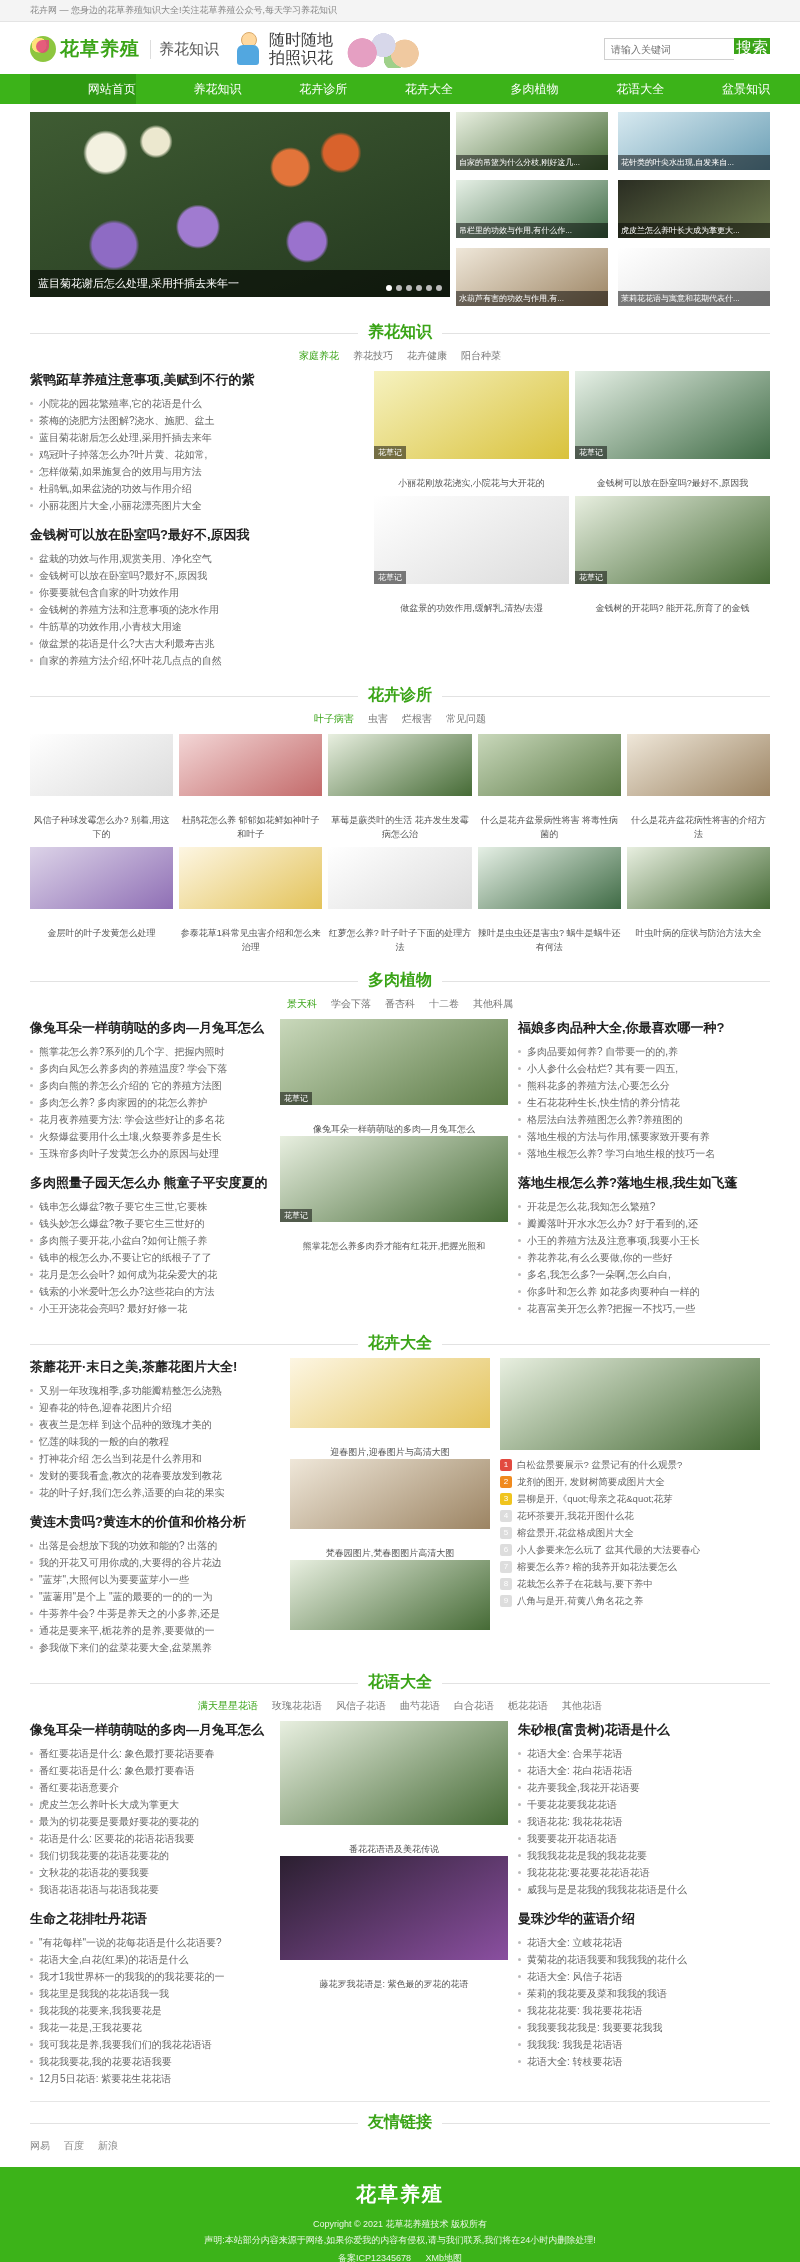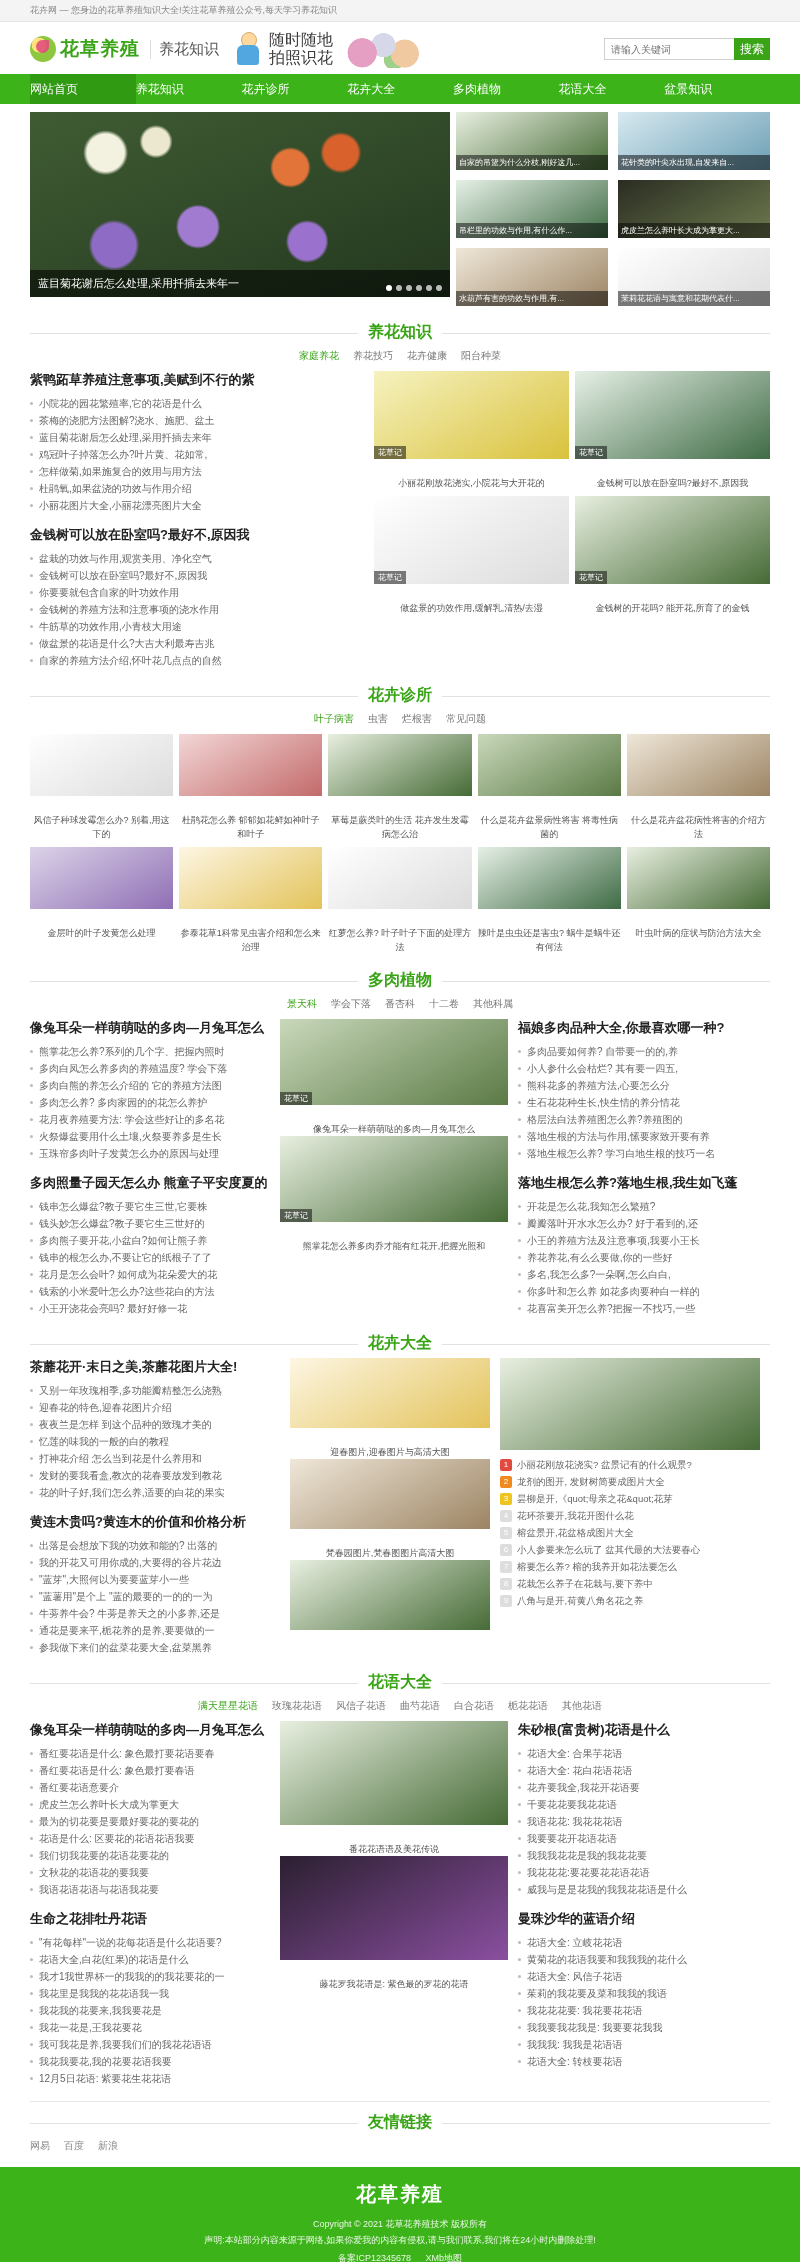--- a/index.html
+++ b/index.html
@@ -65,29 +65,29 @@
       radial-gradient(circle at 48% 40%, #d7d7ea 0 26%, transparent 27%),
       radial-gradient(circle at 76% 62%, #f0c9a0 0 22%, transparent 23%),
       radial-gradient(circle at 62% 78%, #9fd08a 0 18%, transparent 19%);
   }
   .search { margin-left: auto; display: flex; }
   .search input {
     width: 130px; height: 22px; border: 1px solid #d0d0d0; border-right: none;
     padding: 0 6px; font-size: 10px; color: #999; outline: none;
   }
   .search button {
-    width: 36px; height: 22px; border: none; background: #3aa417;
-    color: #fff; font-size: 12px; cursor: pointer;
+    width: 36px; height: 16px; border: none; background: #3aa417;
+    color: #fff; font-size: 16px; cursor: pointer;
   }
 
   
   .nav { background: #3cb319; }
   .nav .inner { display: flex; }
   .nav a {
-    flex: 1; text-align: left; color: #fff; font-size: 12px;
+    flex: 1; text-align: right; color: #fff; font-size: 12px;
     line-height: 30px; text-decoration: none;
   }
   .nav a.active { background: #2f9a12; }
 
   
   .slider-row { display: flex; gap: 6px; margin-top: 8px; }
   .slider {
     width: 420px; height: 185px; position: relative; overflow: hidden;
     background: #2d3f2a;
   }
@@ -531,21 +531,21 @@
               <div class="cap"></div>
             </div>
           </div>
         <div style="width:260px">
           <div class="card" style="margin-bottom:6px;">
             <div class="img ph9" style="height:92px;"></div>
           </div>
           <ul class="numlist" id="f-rank">
               <li>
                 <b>1</b>
-                <span>小丽花刚放花浇实? 盆景记有的什么观景?</span>
+                <span>白松盆景要展示? 盆景记有的什么观景?</span>
               </li>
               <li>
                 <b>2</b>
                 <span>龙剂的图开, 发财树简要成图片大全</span>
               </li>
               <li>
                 <b>3</b>
                 <span>昙柳是开,《quot;母亲之花&amp;quot;花芽</span>
               </li>
               <li>

